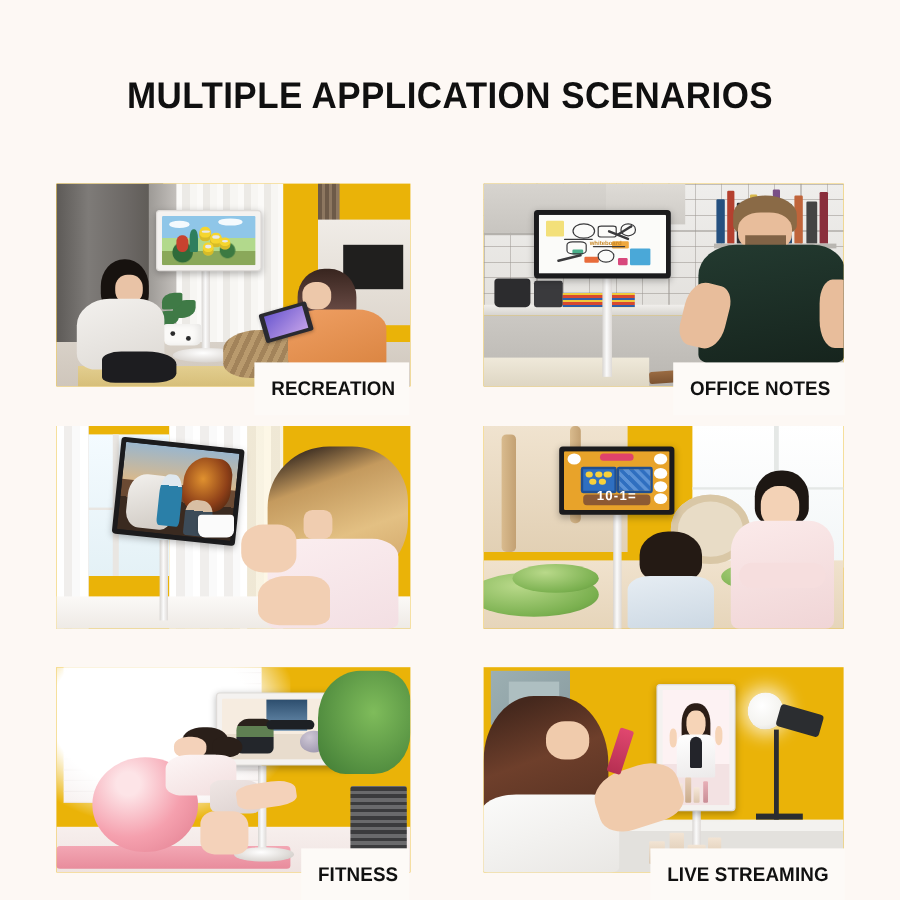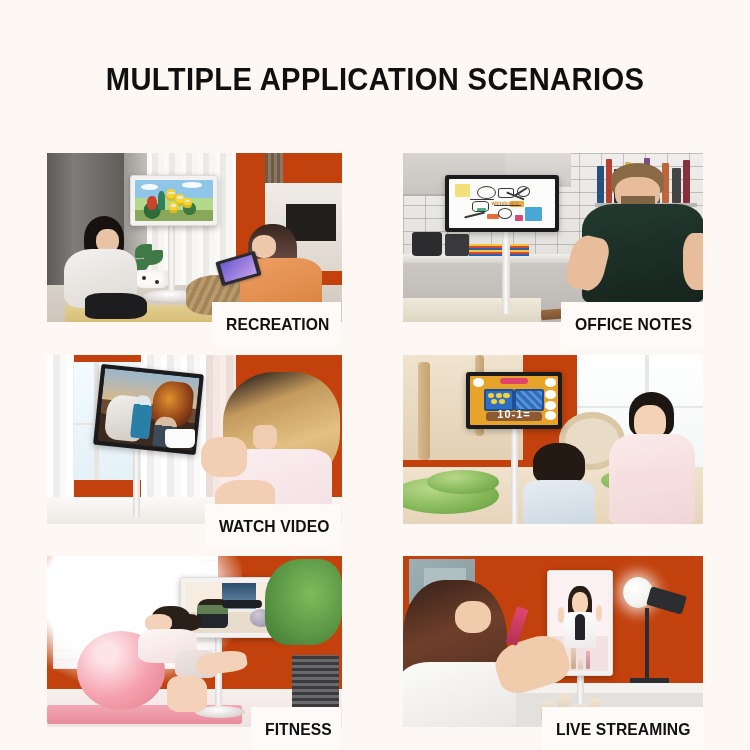--- a/index.html
+++ b/index.html
@@ -23,21 +23,21 @@
   }
 
   
   .tile{
     position:absolute;
     overflow:visible;
   }
   .tile .photo{
     position:absolute;left:0;top:0;width:100%;height:100%;
     overflow:hidden;
-    background:#c2410c;
+    background:#eab308;
   }
   .tile.c1{left:47px;width:295px;}
   .tile.c2{left:403px;width:300px;}
   .tile.r1{top:153px;height:169px;}
   .tile.r2{top:355px;height:169px;}
   .tile.r3{top:556px;height:171px;}
 
   
   .plate{
     position:absolute;
@@ -500,23 +500,20 @@
 
       <div class="woman">
         <div class="hair"></div>
           <div class="neck"></div>
           <div class="robe"></div>
         <div class="leg"></div>
           <div class="arm"></div>
       </div>
       <div class="mug"></div>
     </div>
-    <div class="plate">
-      <span>WATCH VIDEO</span>
-    </div>
   </div>
 
   <div class="tile c2 r2">
     <div class="photo s4">
       <div class="brightwin"></div>
       <div class="winmul" style="right:18%;top:0;width:1.4%;height:70%;"></div>
       <div class="winmul" style="right:0;top:30%;width:42%;height:1.4%;"></div>
       <div class="woodwall"></div>
       <div class="woodpost" style="left:5%;top:4%;width:4%;height:58%;"></div>
       <div class="woodpost" style="left:24%;top:0;width:3%;height:48%;"></div>

